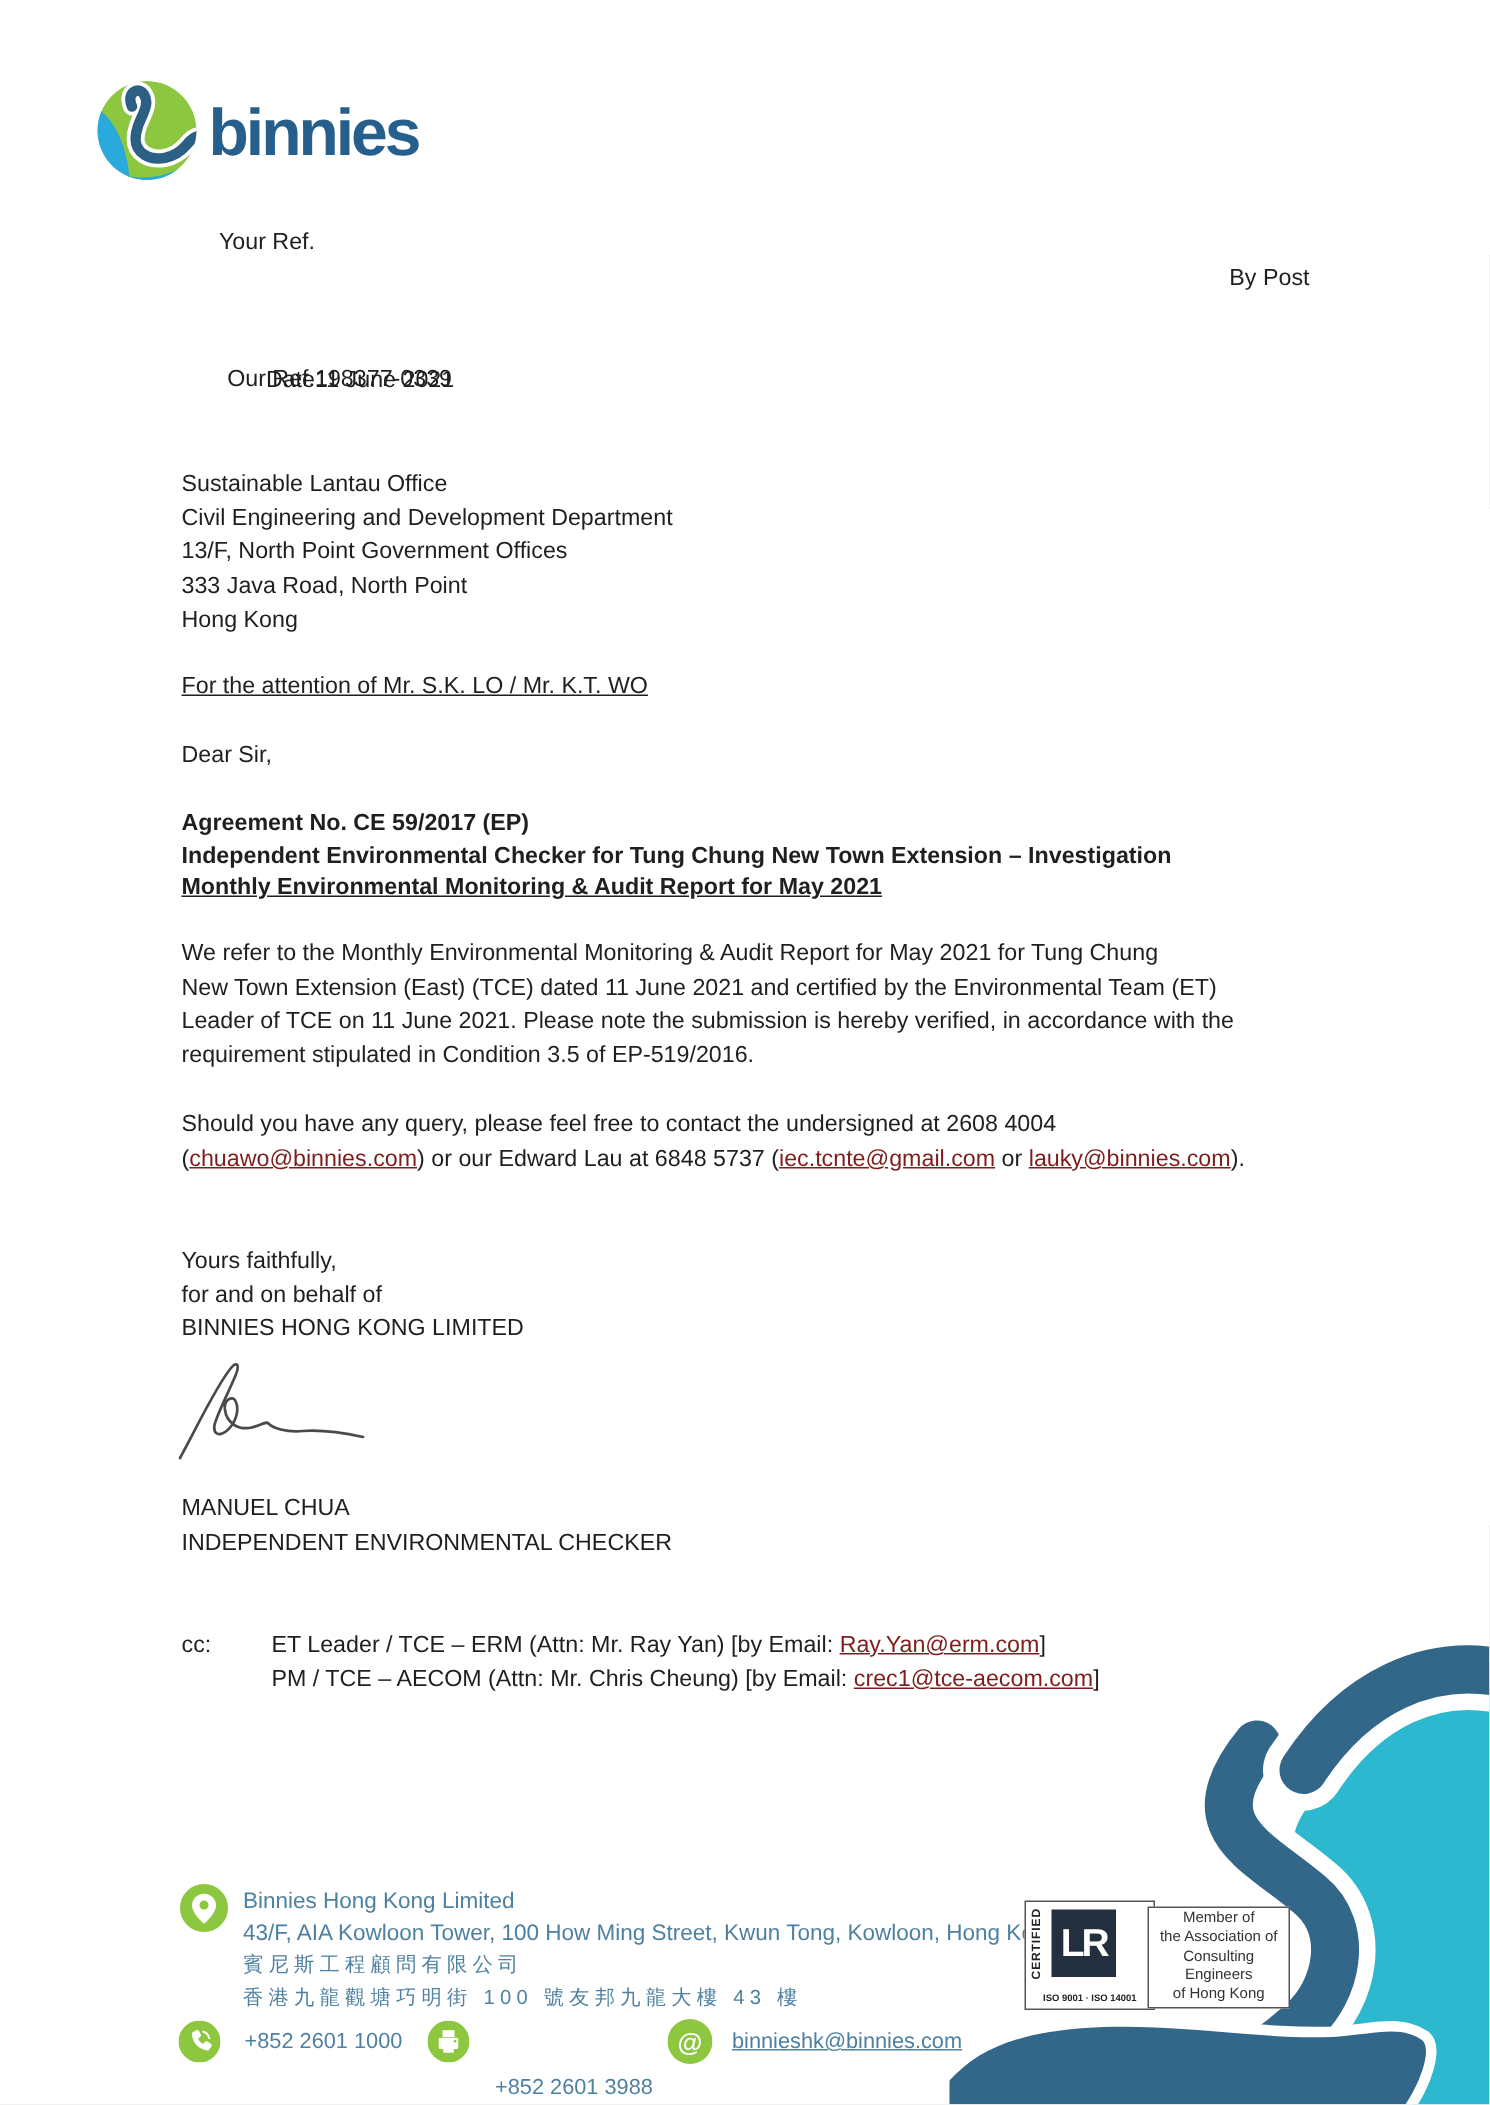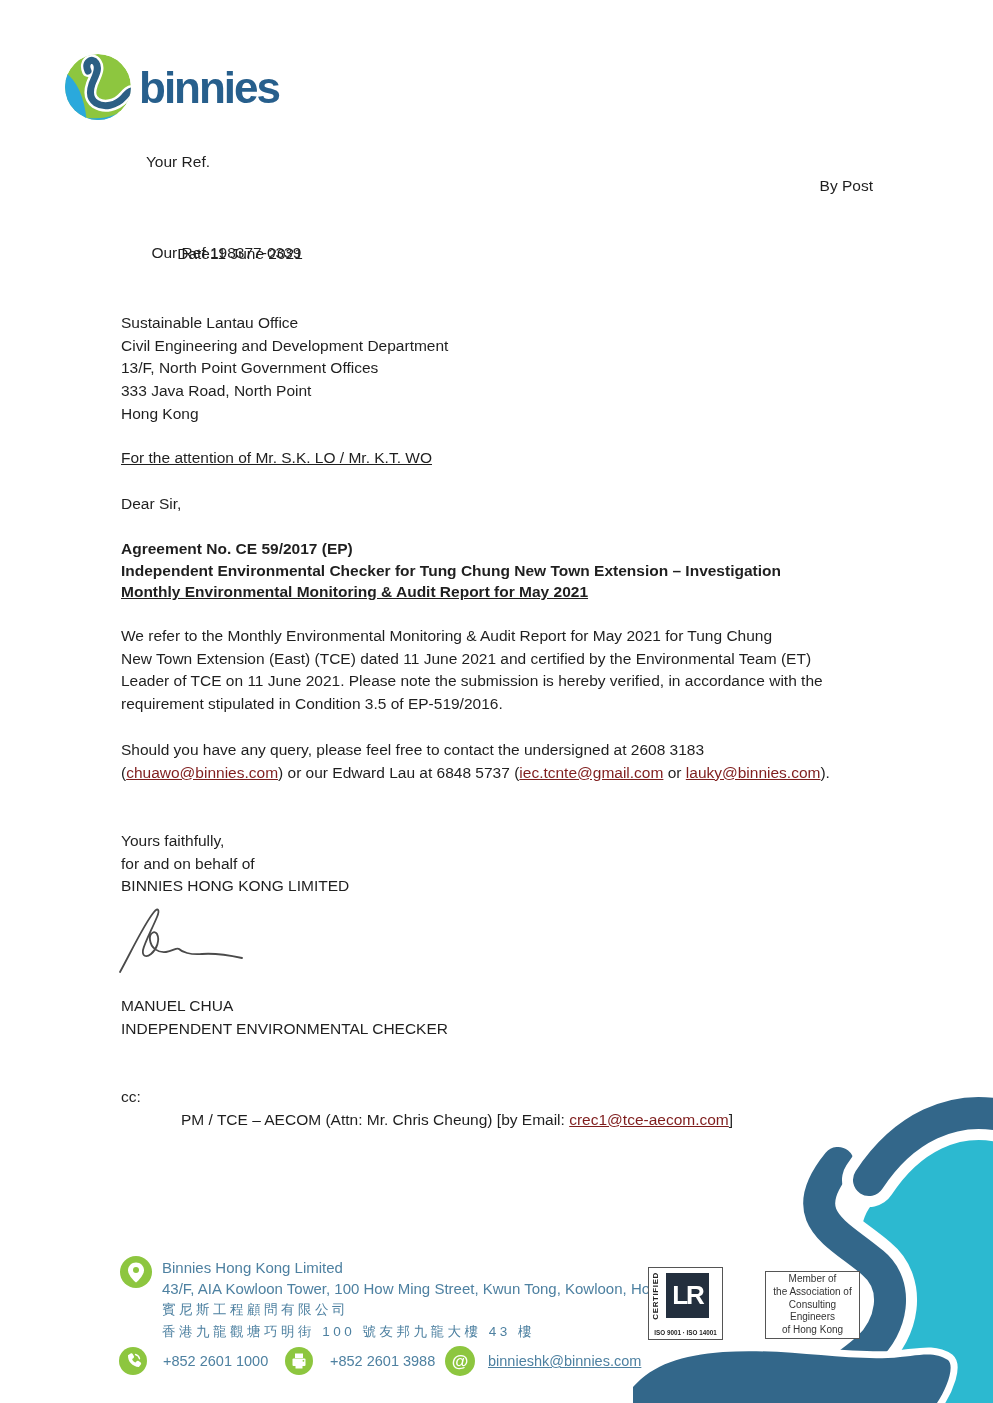--- a/index.html
+++ b/index.html
@@ -16,21 +16,21 @@
   .u{text-decoration:underline;}
   .subject{line-height:21.6px; font-weight:bold;}
   a.mail, .mail{color:#7f1d1d; text-decoration:underline; cursor:pointer;}
   .cc-row{display:flex;}
   .cc-label{width:60px; flex:0 0 60px;}
   
   .ft{color:#4e81a1;}
   .ft-en{font-size:15px; line-height:20.5px;}
   .ft-zh{font-size:13.5px; line-height:21.5px; letter-spacing:3.5px;}
   .contact-text{font-size:14.5px; color:#4e81a1;}
-  .cert-lr{left:648px; top:1267px; width:73px; height:71px; border:1px solid #555; background:#fff; z-index:5;}
+  .cert-lr{left:683px; top:1267px; width:73px; height:71px; border:1px solid #555; background:#fff; z-index:5;padding-left:12px;}
   .certified{position:absolute; left:2px; top:4px; writing-mode:vertical-rl; transform:rotate(180deg);
              font-size:8px; font-weight:bold; letter-spacing:0.6px; color:#222;}
   .lr-square{position:absolute; left:17px; top:5px; width:43px; height:45px; background:#232f3e; color:#fff;
              display:flex; align-items:center; justify-content:center; font-weight:bold; font-size:26px; letter-spacing:-2px;}
   .iso{position:absolute; left:0; bottom:3px; width:100%; text-align:center; font-size:6.3px; font-weight:bold; color:#222;}
   .cert-member{left:765px; top:1271px; width:93px; height:66px; border:1px solid #555; background:#fff; z-index:5;
                display:flex; flex-direction:column; justify-content:center; text-align:center;
                font-size:10px; line-height:12.8px; color:#333;}
   .decor{right:0; bottom:0; z-index:1;}
   .z2{z-index:2;}
@@ -86,21 +86,21 @@
   </div>
 
   <div class="abs lh z2" style="left:121px; top:625px;">
     <div>We refer to the Monthly Environmental Monitoring &amp; Audit Report for May 2021 for Tung Chung</div>
     <div>New Town Extension (East) (TCE) dated 11 June 2021 and certified by the Environmental Team (ET)</div>
     <div>Leader of TCE on 11 June 2021. Please note the submission is hereby verified, in accordance with the</div>
     <div>requirement stipulated in Condition 3.5 of EP-519/2016.</div>
   </div>
 
   <div class="abs lh z2" style="left:121px; top:739px;">
-    <div>Should you have any query, please feel free to contact the undersigned at 2608 3183</div>
+    <div>Should you have any query, please feel free to contact the undersigned at 2608 4004</div>
     <div><span>(</span><span class="mail">chuawo@binnies.com</span><span>) or our Edward Lau at 6848 5737 (</span><span class="mail">iec.tcnte@gmail.com</span><span> or </span><span class="mail">lauky@binnies.com</span><span>).</span></div>
   </div>
 
   <div class="abs lh z2" style="left:121px; top:830px;">
     <div>Yours faithfully,</div>
     <div>for and on behalf of</div>
     <div>BINNIES HONG KONG LIMITED</div>
   </div>
 
   <svg class="abs z2" style="left:112px; top:902px;" width="150" height="80" viewBox="0 0 150 80">
@@ -108,20 +108,21 @@
   </svg>
 
   <div class="abs lh z2" style="left:121px; top:995px;">
     <div>MANUEL CHUA</div>
     <div>INDEPENDENT ENVIRONMENTAL CHECKER</div>
   </div>
 
   <div class="abs lh z2" style="left:121px; top:1086px;">
     <div class="cc-row">
       <span class="cc-label">cc:</span>
+      <span><span>ET Leader / TCE – ERM (Attn: Mr. Ray Yan) [by Email: </span><span class="mail">Ray.Yan@erm.com</span><span>]</span></span>
     </div>
     <div class="cc-row">
       <span class="cc-label"></span>
       <span><span>PM / TCE – AECOM (Attn: Mr. Chris Cheung) [by Email: </span><span class="mail">crec1@tce-aecom.com</span><span>]</span></span>
     </div>
   </div>
 
   <svg class="abs decor" width="360" height="335" viewBox="0 0 360 335">
     <path d="M364,40 C320,44 285,62 270,95 C252,132 232,130 228,165 C224,200 260,210 268,240 C274,262 262,290 268,310 C272,322 290,330 320,338 L366,338 L366,40 Z" fill="#2cb9d0"></path>
     <path d="M205,95 C160,150 205,165 240,195 C268,218 258,260 235,280 C222,292 210,300 195,310" stroke="#ffffff" stroke-width="54" fill="none" stroke-linecap="round"></path>
@@ -150,21 +151,21 @@
   </svg>
   <div class="abs contact-text z2" style="left:163px; top:1353px;">+852 2601 1000</div>
 
   <svg class="abs z2" style="left:285px; top:1347px;" width="28" height="28" viewBox="0 0 28 28">
     <circle cx="14" cy="14" r="14" fill="#8dc63f"></circle>
     <rect x="10" y="6.5" width="8" height="4.5" fill="#ffffff"></rect>
     <rect x="7.5" y="11.5" width="13" height="7.5" rx="1" fill="#ffffff"></rect>
     <rect x="10.5" y="17.5" width="7" height="4" fill="#ffffff"></rect>
     <circle cx="18.4" cy="13.8" r="0.9" fill="#8dc63f"></circle>
   </svg>
-  <div class="abs contact-text z2" style="left:330px; top:1353px;">+852 2601 3988</div>
+  <div class="abs contact-text z2" style="left:330px; top:1384px;">+852 2601 3988</div>
 
   <svg class="abs z2" style="left:445px; top:1346px;" width="30" height="30" viewBox="0 0 30 30">
     <circle cx="15" cy="15" r="15" fill="#8dc63f"></circle>
     <text x="15" y="21" text-anchor="middle" font-size="17" font-weight="bold" fill="#ffffff">@</text>
   </svg>
   <div class="abs contact-text u z2" style="left:488px; top:1353px;">binnieshk@binnies.com</div>
 
   <div class="abs cert-lr">
     <span class="certified">CERTIFIED</span>
     <div class="lr-square">

